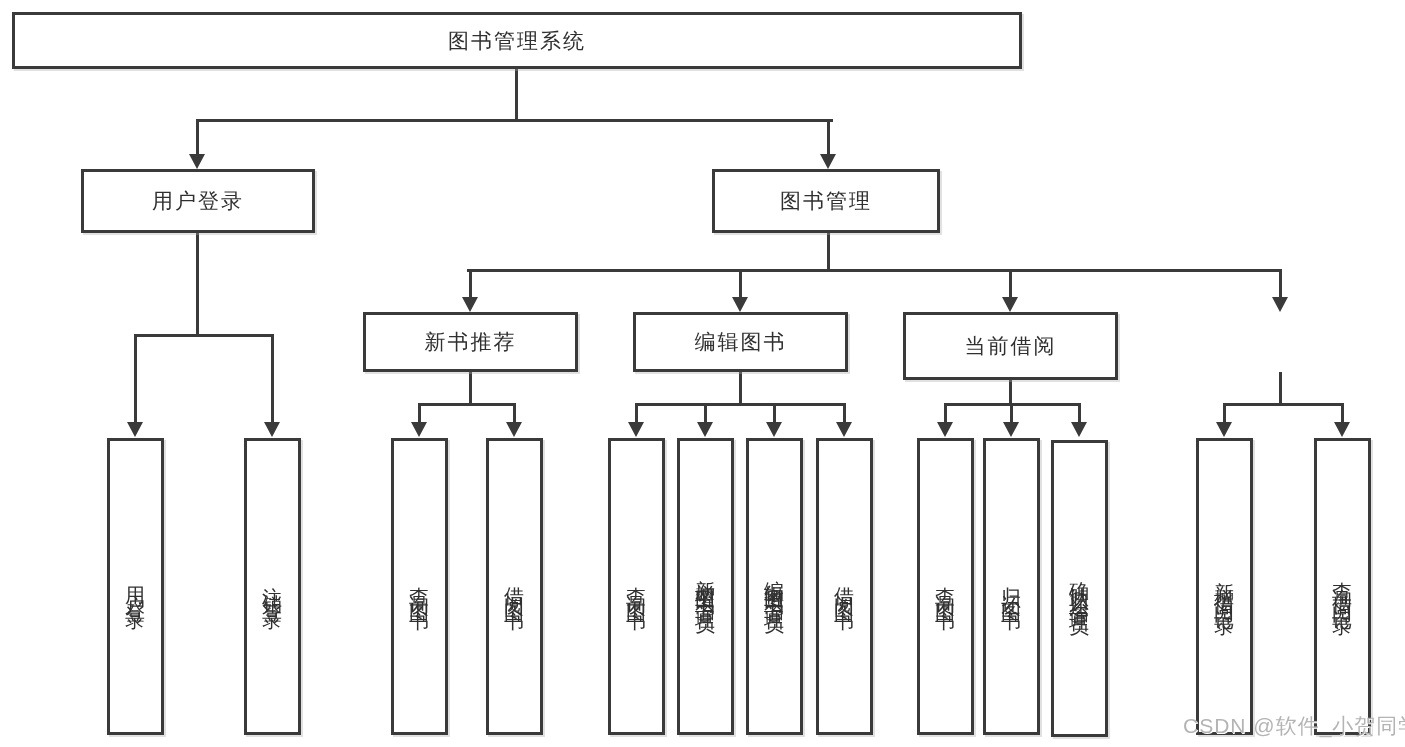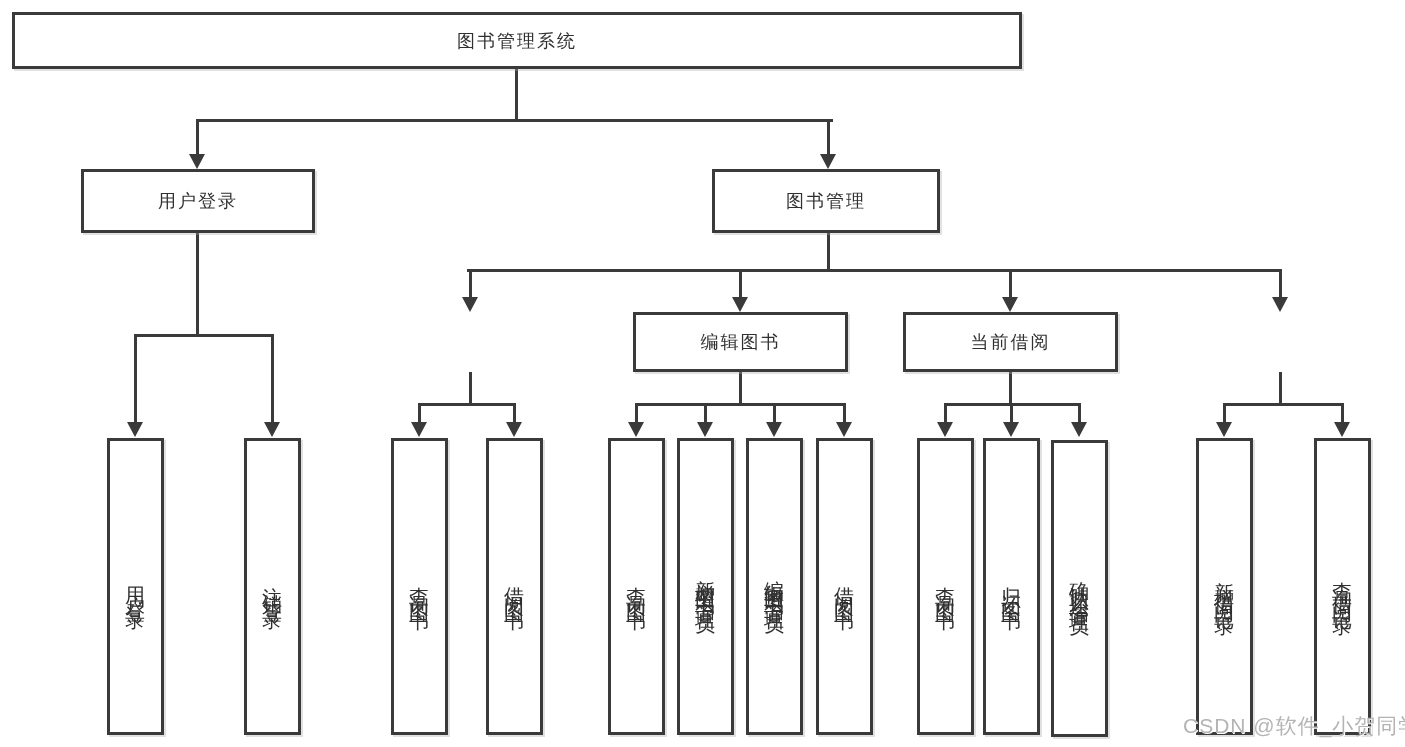--- a/index.html
+++ b/index.html
@@ -18,21 +18,21 @@
   }
   .node{
     position:absolute;
     box-sizing:border-box;
     border:3px solid var(--line);
     background:#ffffff;
     display:flex;align-items:center;justify-content:center;
     text-align:center;
     box-shadow:2px 2px 0 rgba(170,170,170,.35);
   }
-  .hnode{font-size:18px;letter-spacing:2px;}
+  .hnode{font-size:21px;letter-spacing:2px;}
   .leaf{
     writing-mode:vertical-rl;
     text-orientation:mixed;
     font-size:20px;
     letter-spacing:8px;
     line-height:1;
   }
   .line{position:absolute;background:var(--line);}
   .arrow{position:absolute;width:17px;}
   .arrow .shaft{position:absolute;left:7px;top:0;bottom:13px;width:3px;background:var(--line);}
@@ -156,22 +156,23 @@
   <div class="arrow" style="left:1334px;top:403px;height:34px;">
       <div class="shaft"></div>
       <div class="head"></div>
     </div>
 
   <div class="node hnode" style="left:12px;top:12px;width:1010px;height:57px;">图书管理系统</div>
 
   <div class="node hnode" style="left:81px;top:169px;width:234px;height:64px;">用户登录</div>
   <div class="node hnode" style="left:712px;top:169px;width:228px;height:64px;">图书管理</div>
 
+  <div class="node hnode" style="left:363px;top:312px;width:215px;height:60px;">新书推荐</div>
   <div class="node hnode" style="left:633px;top:312px;width:215px;height:60px;">编辑图书</div>
-  <div class="node hnode" style="left:903px;top:312px;width:215px;height:60px;">当前借阅</div>
+  <div class="node hnode" style="left:903px;top:312px;width:215px;height:68px;">当前借阅</div>
 
   <div class="node leaf" style="left:107px;top:438px;width:57px;height:297px;">用户登录</div>
   <div class="node leaf" style="left:244px;top:438px;width:57px;height:297px;">注销登录</div>
 
   <div class="node leaf" style="left:391px;top:438px;width:57px;height:297px;">查询图书</div>
   <div class="node leaf" style="left:486px;top:438px;width:57px;height:297px;">借阅图书</div>
 
   <div class="node leaf" style="left:608px;top:438px;width:57px;height:297px;">查询图书</div>
   <div class="node leaf" style="left:677px;top:438px;width:57px;height:297px;letter-spacing:5px;">新增图书（管理员）</div>
   <div class="node leaf" style="left:746px;top:438px;width:57px;height:297px;letter-spacing:5px;">编辑图书（管理员）</div>

